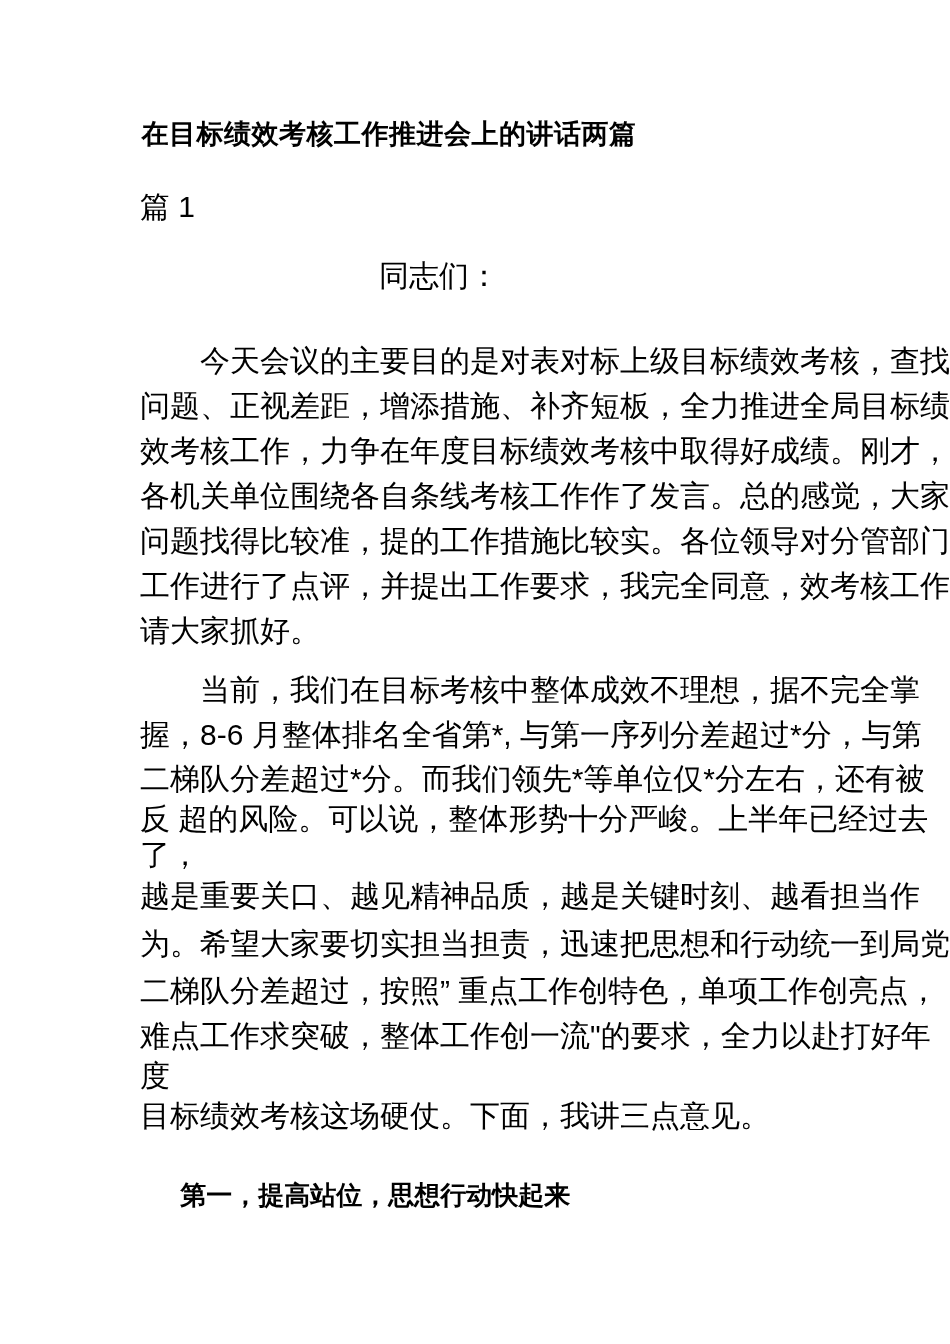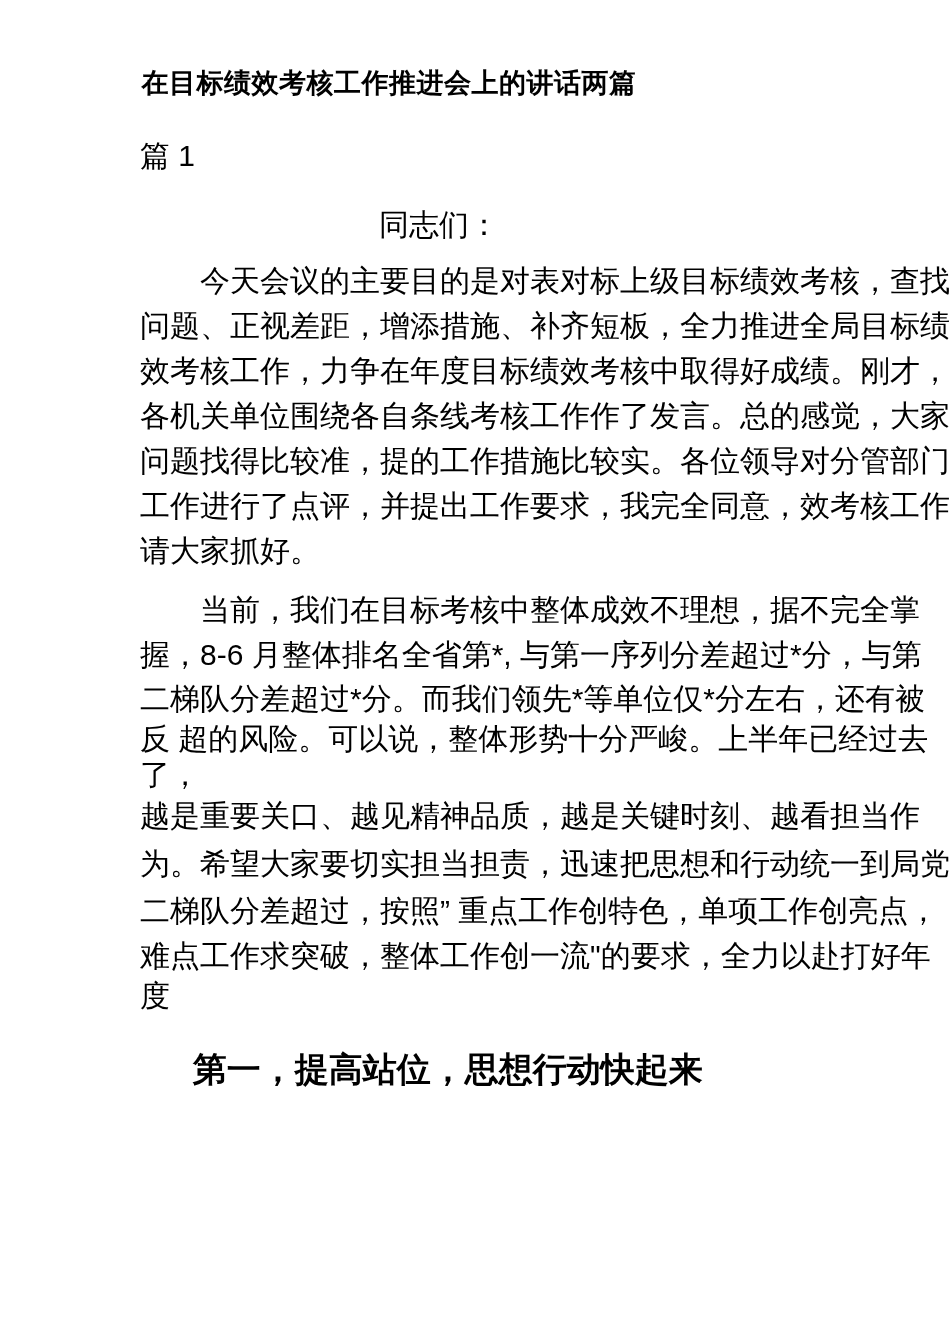--- a/index.html
+++ b/index.html
@@ -13,21 +13,21 @@
     overflow: hidden;
     font-family: "Liberation Sans", sans-serif;
     color: #000000;
     -webkit-font-smoothing: antialiased;
   }
   .page {
     width: 778px;
     height: 1344px;
     background: #ffffff;
     box-sizing: border-box;
-    padding-top: 66px;
+    padding-top: 117px;
   }
   .doc-title {
     margin: 0 0 40px 0;
     font-size: 27px;
     font-weight: bold;
     line-height: 34px;
     text-align: center;
     letter-spacing: 0.5px;
   }
   .body-col {
@@ -42,34 +42,34 @@
   }
   .section-label {
     line-height: 32px;
   }
   .salutation {
     margin-top: 37px;
     line-height: 32px;
     text-indent: 2em;
     text-align: center;
   }
-  .para1 { margin-top: 17px; }
+  .para1 { margin-top: 46px; }
   .para2 { margin-top: 15px; }
   .indent { text-indent: 2em; }
   .lh44 { line-height: 44px; }
   .lh45 { line-height: 45px; }
   .lh43 { line-height: 43px; }
   .lh38 { line-height: 38px; }
   .lh34 { line-height: 34px; }
   .lh48 { line-height: 48px; }
   .lh35 { line-height: 35px; }
   .lh46 { line-height: 46px; }
   .point-heading {
     margin-top: 34px;
-    font-size: 34px;
+    font-size: 26px;
     font-weight: bold;
     line-height: 45px;
     text-indent: 1.55em;
     white-space: nowrap;
   }
 </style>
 </head>
 <body>
 
 <div class="page">
@@ -96,18 +96,19 @@
       <div class="line indent lh44">当前，我们在目标考核中整体成效不理想，据不完全掌</div>
       <div class="line lh45">握，8-6 月整体排名全省第*, 与第一序列分差超过*分，与第</div>
       <div class="line lh43">二梯队分差超过*分。而我们领先*等单位仅*分左右，还有被</div>
       <div class="line lh38">反 超的风险。可以说，整体形势十分严峻。上半年已经过去</div>
       <div class="line lh34">了，</div>
       <div class="line lh48">越是重要关口、越见精神品质，越是关键时刻、越看担当作</div>
       <div class="line lh48">为。希望大家要切实担当担责，迅速把思想和行动统一到局党</div>
       <div class="line lh45">二梯队分差超过，按照” 重点工作创特色，单项工作创亮点，</div>
       <div class="line lh45">难点工作求突破，整体工作创一流"的要求，全力以赴打好年</div>
       <div class="line lh35">度</div>
+      <div class="line lh46">目标绩效考核这场硬仗。下面，我讲三点意见。</div>
     </div>
 
     <div class="point-heading">第一，提高站位，思想行动快起来</div>
 
   </div>
 </div>
 
 </body></html>

